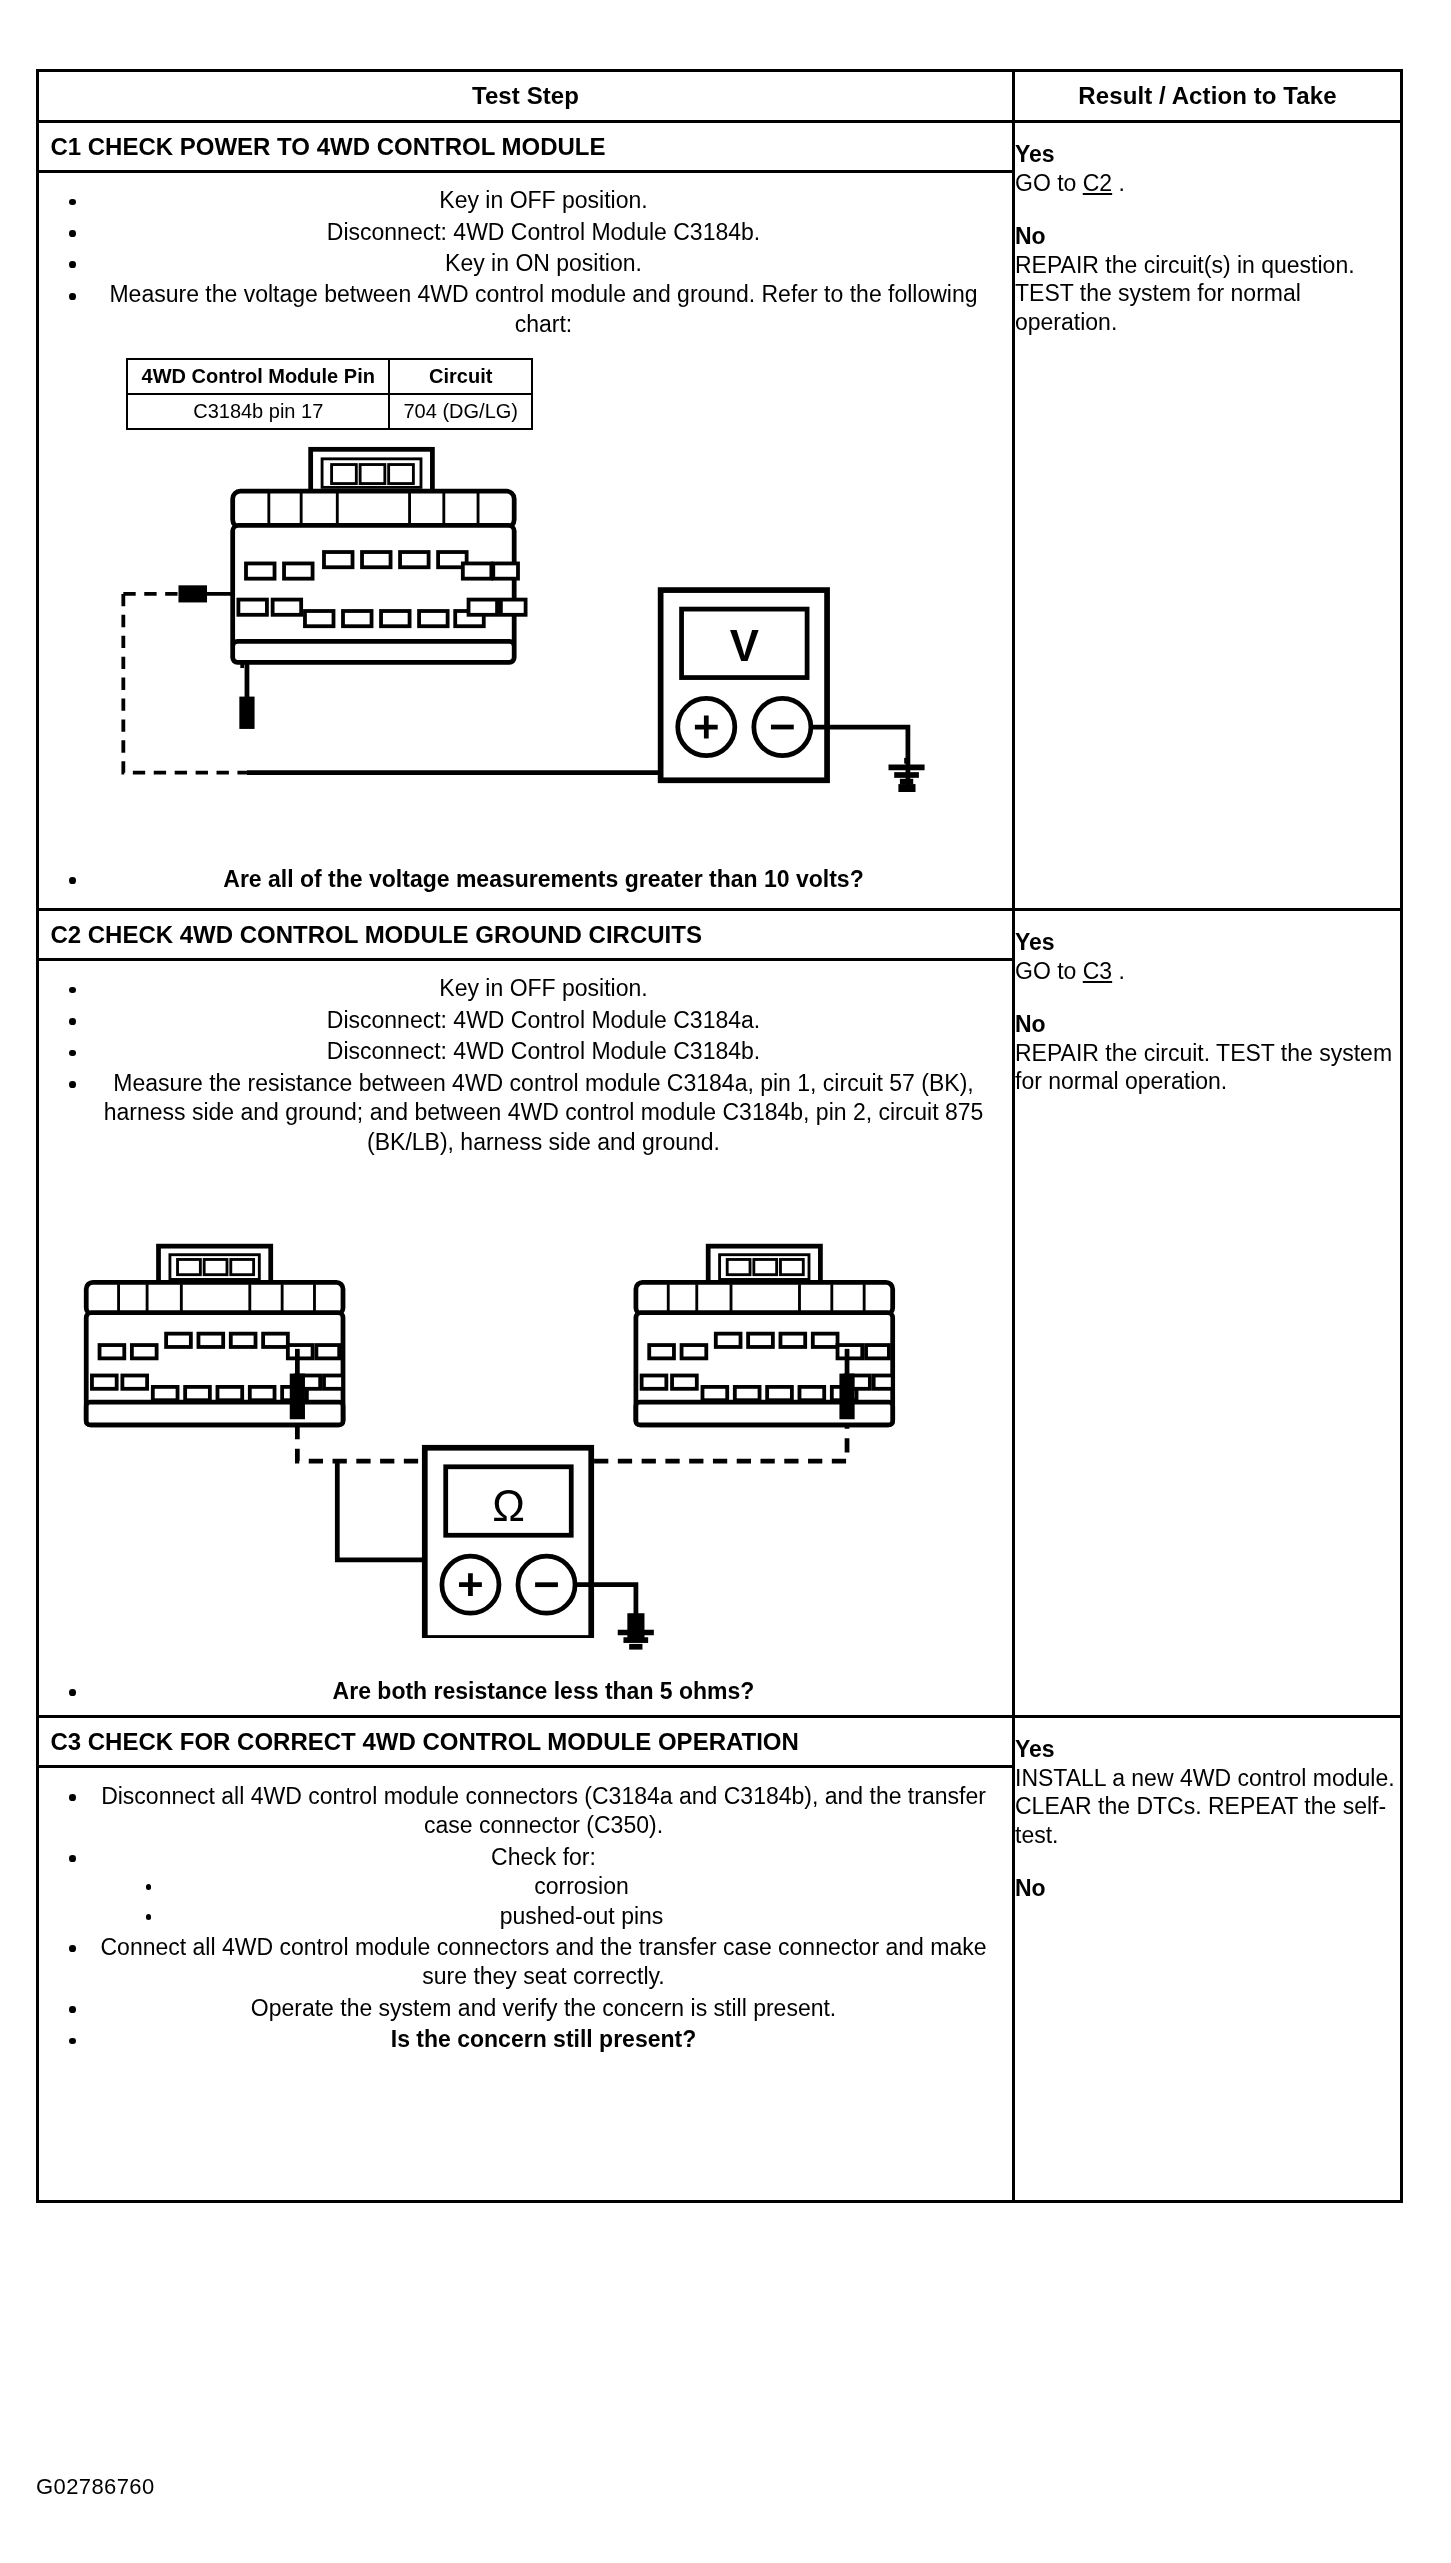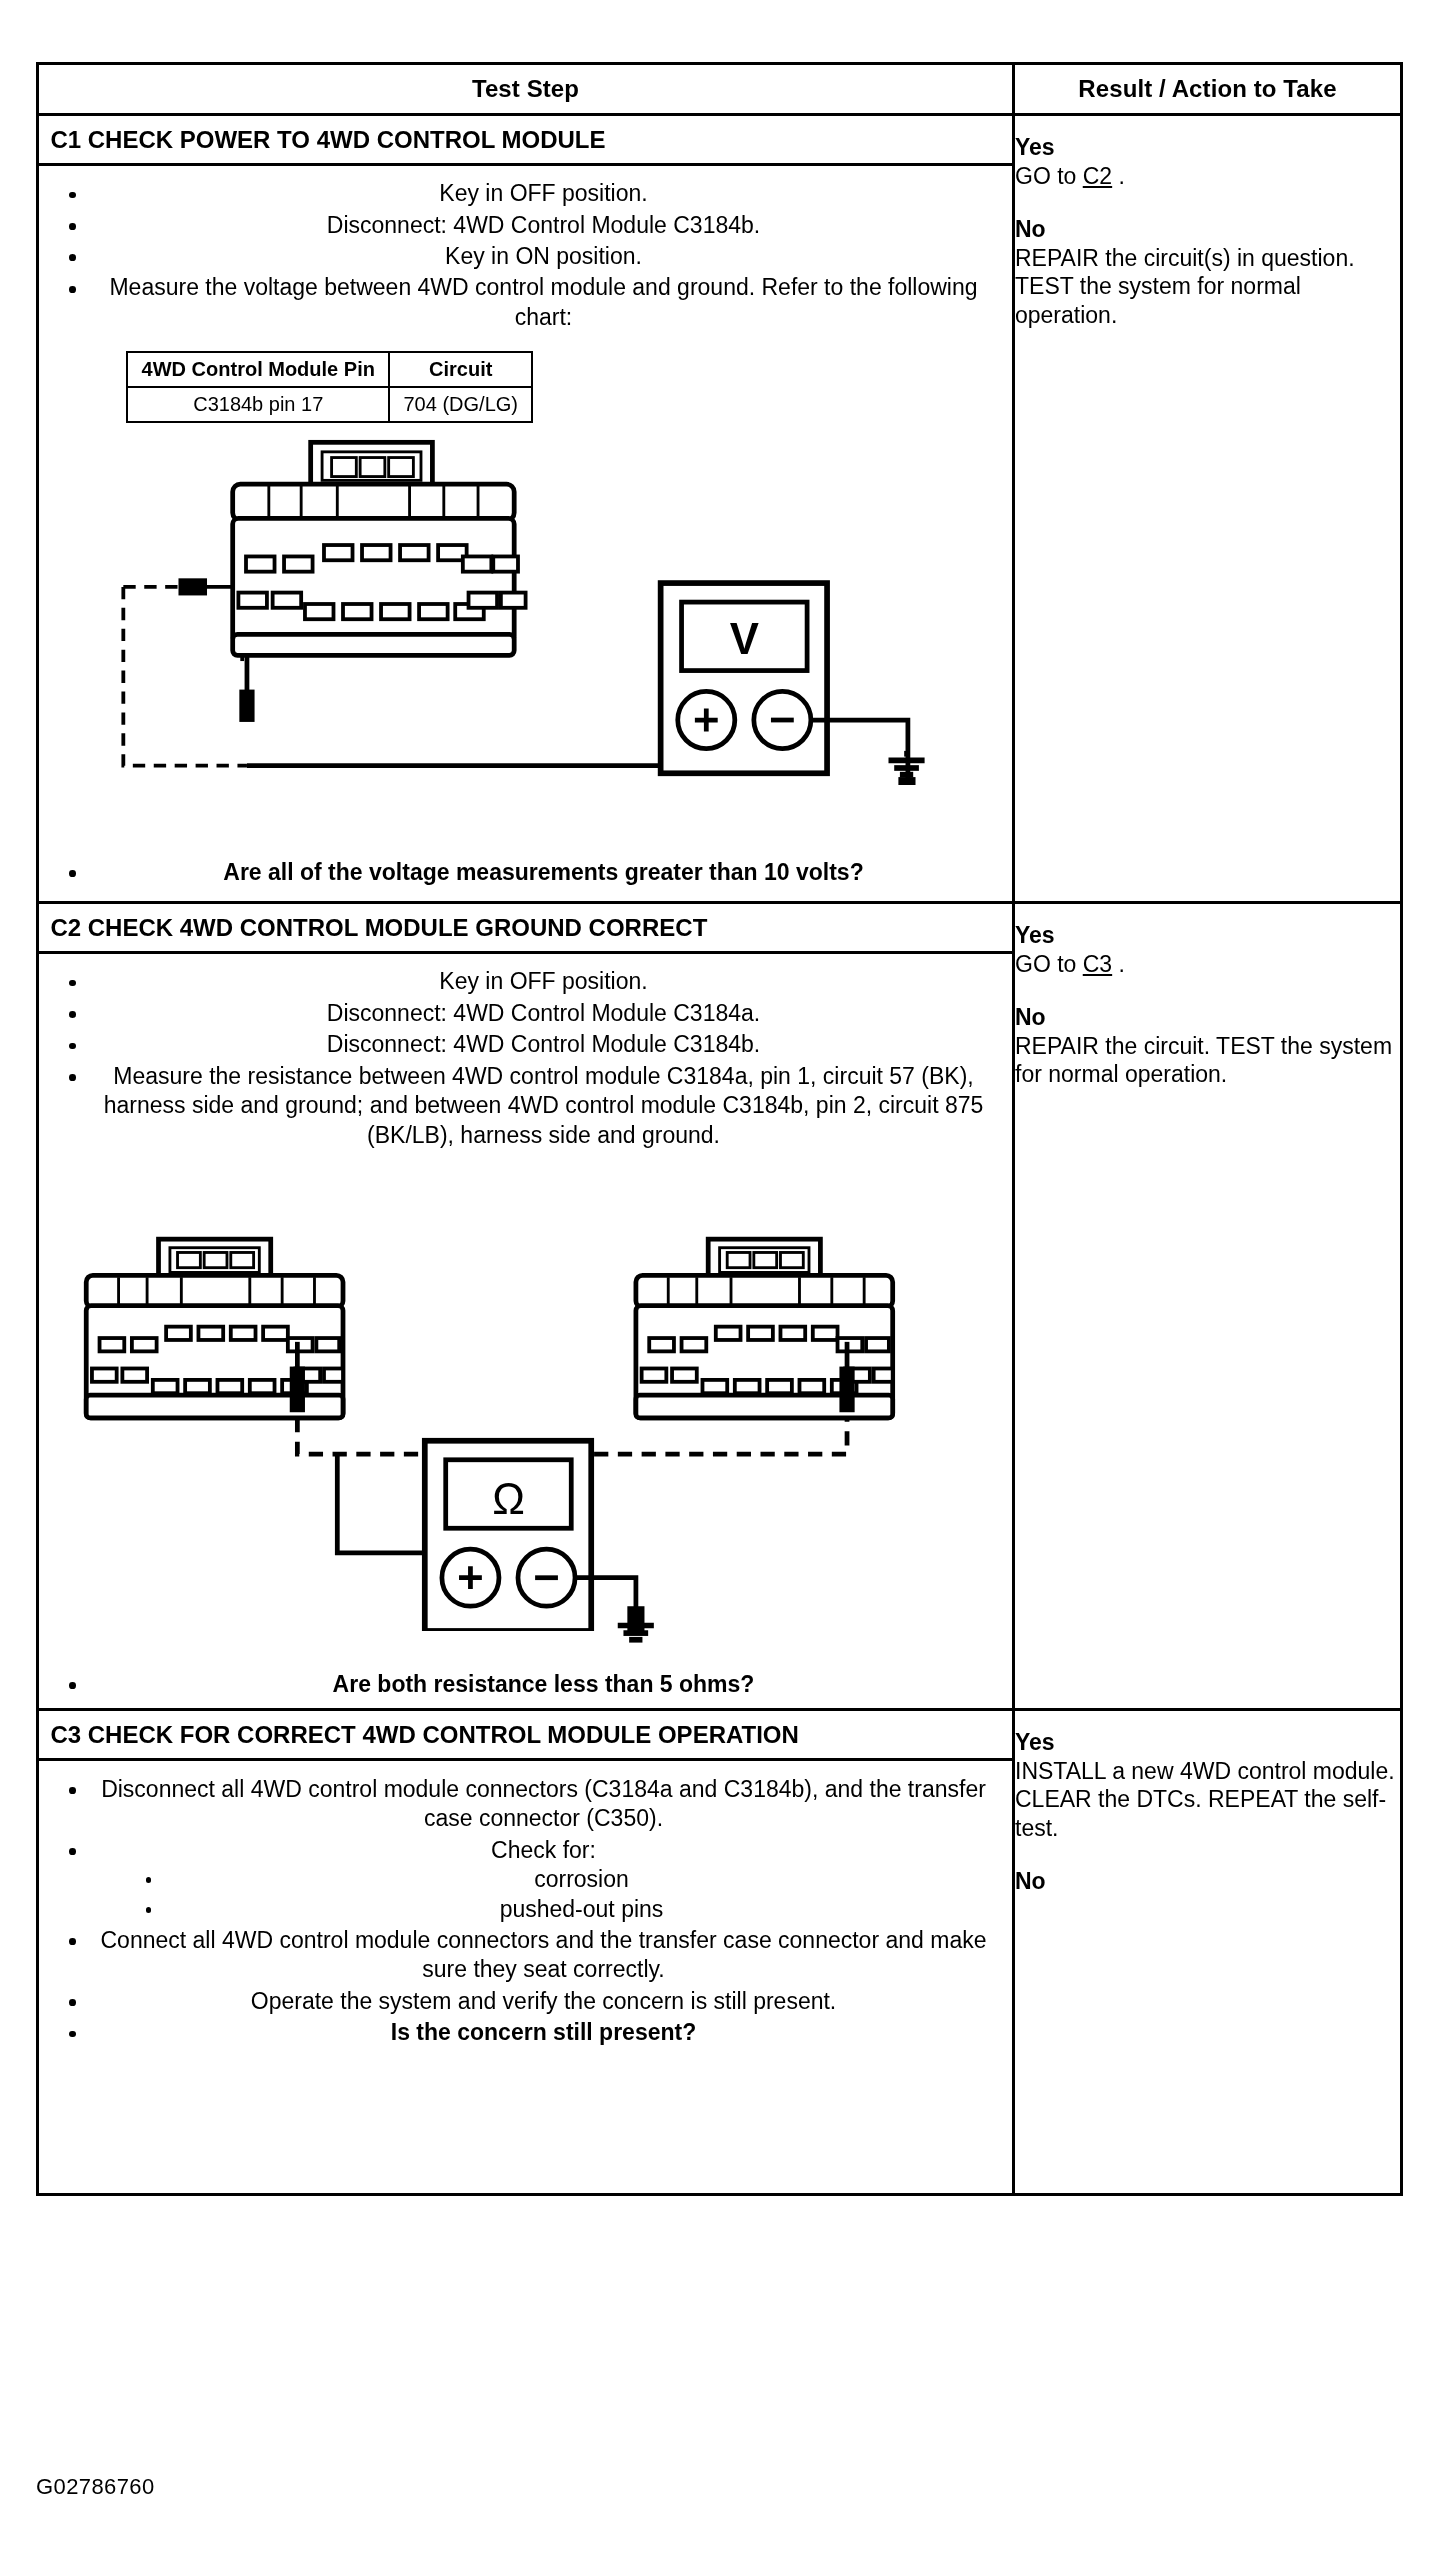--- a/index.html
+++ b/index.html
@@ -20,21 +20,21 @@
     left: 0; top: 0;
     width: 1452px;
     height: 2563px;
     background: #fff;
   }
 
   
   .dtable {
     position: absolute;
     left: 36px;
-    top: 62px;
+    top: 69px;
     width: 1367px;
     border: 3.8px solid #000;
     border-collapse: separate;
   }
   .trow { display: flex; width: 100%; }
   .tleft {
     width: 976px;
     flex: 0 0 976px;
     border-right: 3.8px solid #000;
     position: relative;
@@ -302,21 +302,21 @@
         <div class="res-label">No</div>
         <div class="res-text">REPAIR the circuit(s) in question. TEST the system for normal operation.</div>
       </div>
     </div>
 
     <div class="step-sep"></div>
 
     <div class="trow">
       <div class="tleft">
 
-        <div class="step-title">C2 CHECK 4WD CONTROL MODULE GROUND CORRECT</div>
+        <div class="step-title">C2 CHECK 4WD CONTROL MODULE GROUND CIRCUITS</div>
 
         <div class="body-left">
           <ul class="bl">
             <li>Key in OFF position.</li>
             <li>Disconnect: 4WD Control Module C3184a.</li>
             <li>Disconnect: 4WD Control Module C3184b.</li>
             <li>Measure the resistance between 4WD control module C3184a, pin 1, circuit 57 (BK), harness side and ground; and between 4WD control module C3184b, pin 2, circuit 875 (BK/LB), harness side and ground.</li>
           </ul>
 
           <div class="diagram" style="margin-top:72px;">

